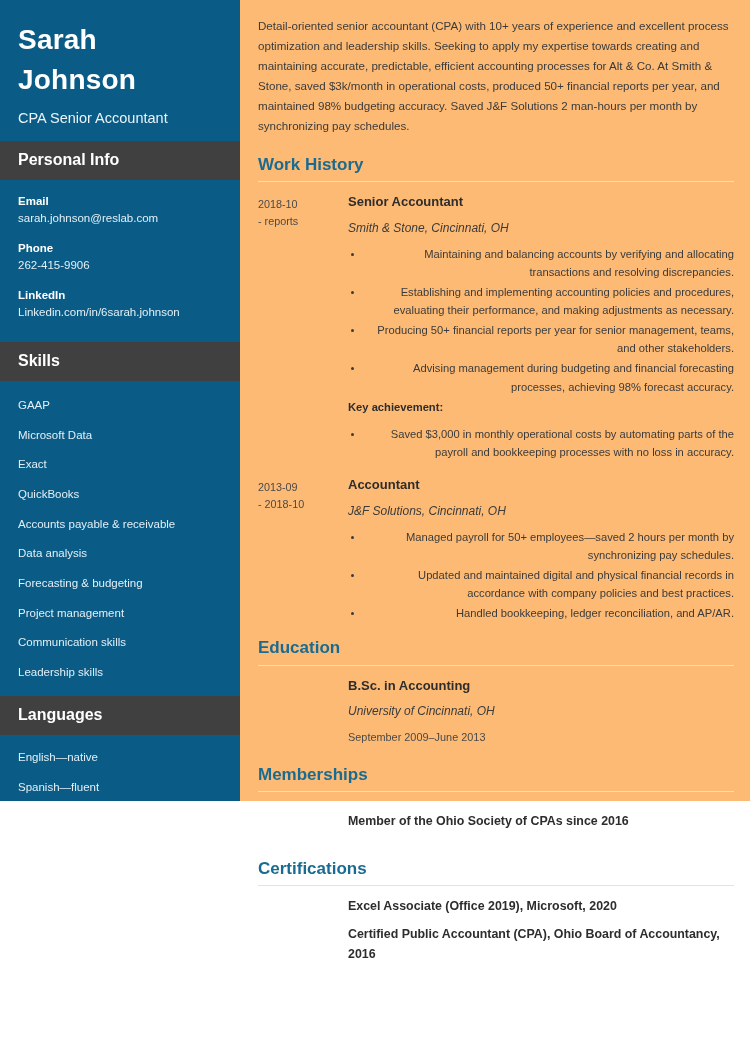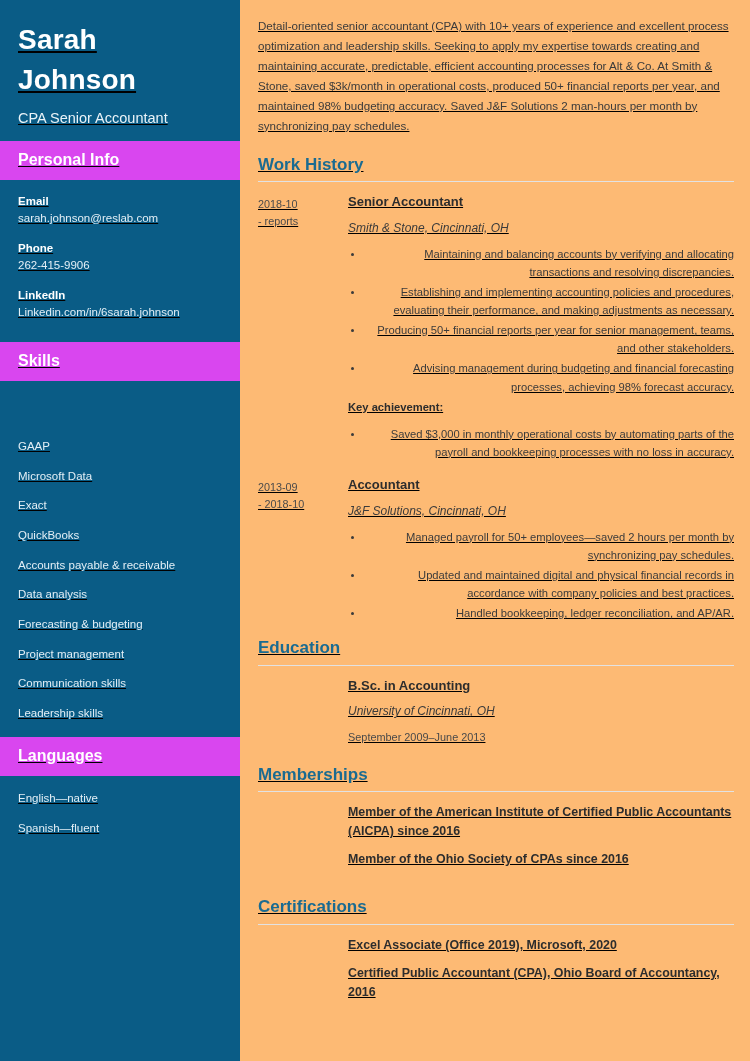--- a/index.html
+++ b/index.html
@@ -10,23 +10,22 @@
   }
   body {
     width: 750px;
     height: 1061px;
     font-family: "Liberation Sans", sans-serif;
     overflow: hidden;
   }
   .resume {
     display: flex;
     width: 750px;
-    height: 1061px;
+    height: 801px;
     background: #ffffff;
-    text-decoration: underline;
   }
 
   
   .sidebar {
     width: 240px;
     flex: 0 0 240px;
     background: #0a5c86;
     color: #ffffff;
     position: relative;
   }
@@ -40,21 +39,21 @@
     letter-spacing: 0.2px;
     color: #ffffff;
   }
   .job-title {
     font-size: 14.5px;
     color: #eaf3f8;
     margin-top: 9px;
     line-height: 1.3;
   }
   .side-section-head {
-    background: #d946ef;
+    background: #404040;
     color: #ffffff;
     font-size: 16px;
     font-weight: bold;
     padding: 9px 0 10px 18px;
     line-height: 1.25;
   }
   .side-body {
     padding: 13px 18px 8px 18px;
   }
   .info-item { margin-bottom: 13px; }
@@ -69,21 +68,21 @@
     color: #e3eff6;
     line-height: 1.5;
     word-break: break-word;
   }
   .skill-item, .lang-item {
     font-size: 11.5px;
     color: #e3eff6;
     line-height: 1.45;
     margin-bottom: 13px;
   }
-  .side-body.skills { padding-top: 32px; padding-bottom: 2px; margin-top: 25px; }
+  .side-body.skills { padding-top: 16px; padding-bottom: 2px; }
   .side-body.langs { padding-top: 14px; }
 
   
   .main {
     flex: 1 1 auto;
     padding: 16px 16px 0 18px;
     background: #fdba74;
   }
   .summary {
     font-size: 11.6px;
@@ -279,21 +278,20 @@
           <div class="entry-plain">September 2009–June 2013</div>
         </div>
       </div>
     </section>
 
     <section class="section">
       <div class="section-title">Memberships</div>
       <hr class="section-rule">
       <div class="block-entry">
         <div class="spacer"></div>
-        <div class="block-text">Member of the American Institute of Certified Public Accountants (AICPA) since 2016</div>
       </div>
       <div class="block-entry">
         <div class="spacer"></div>
         <div class="block-text">Member of the Ohio Society of CPAs since 2016</div>
       </div>
       <div class="sec-gap"></div>
     </section>
 
     <section class="section">
       <div class="section-title">Certifications</div>

